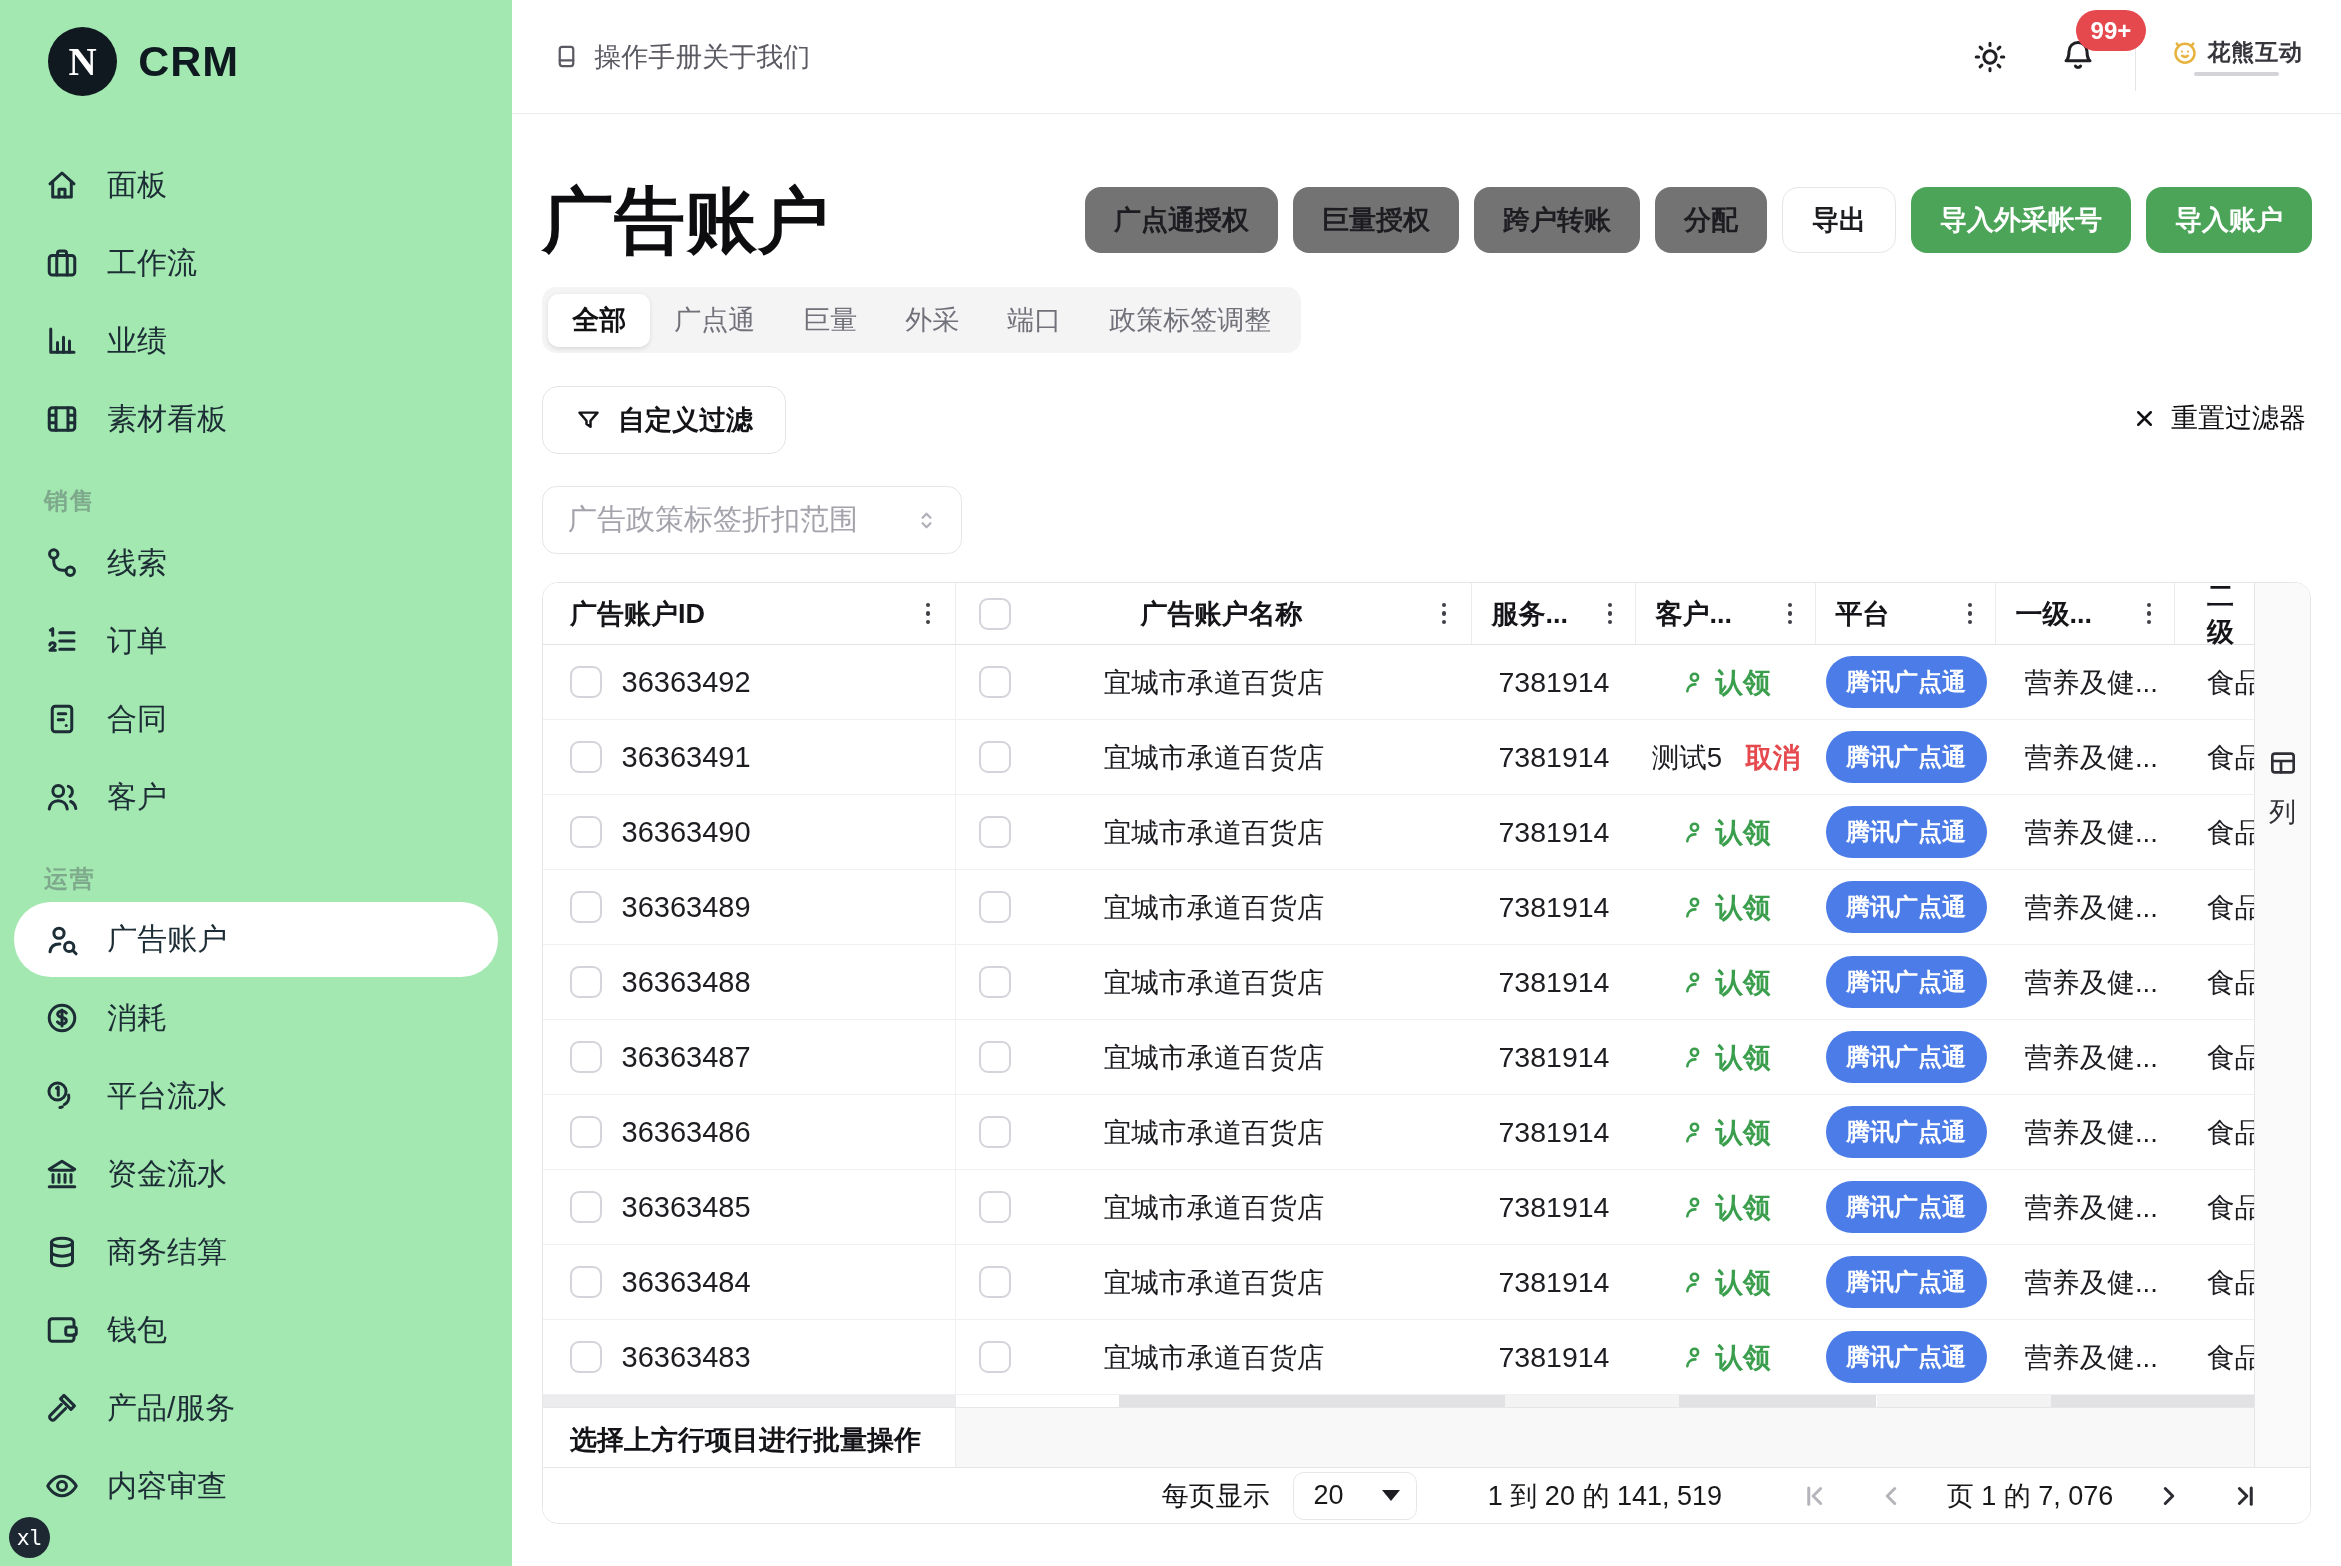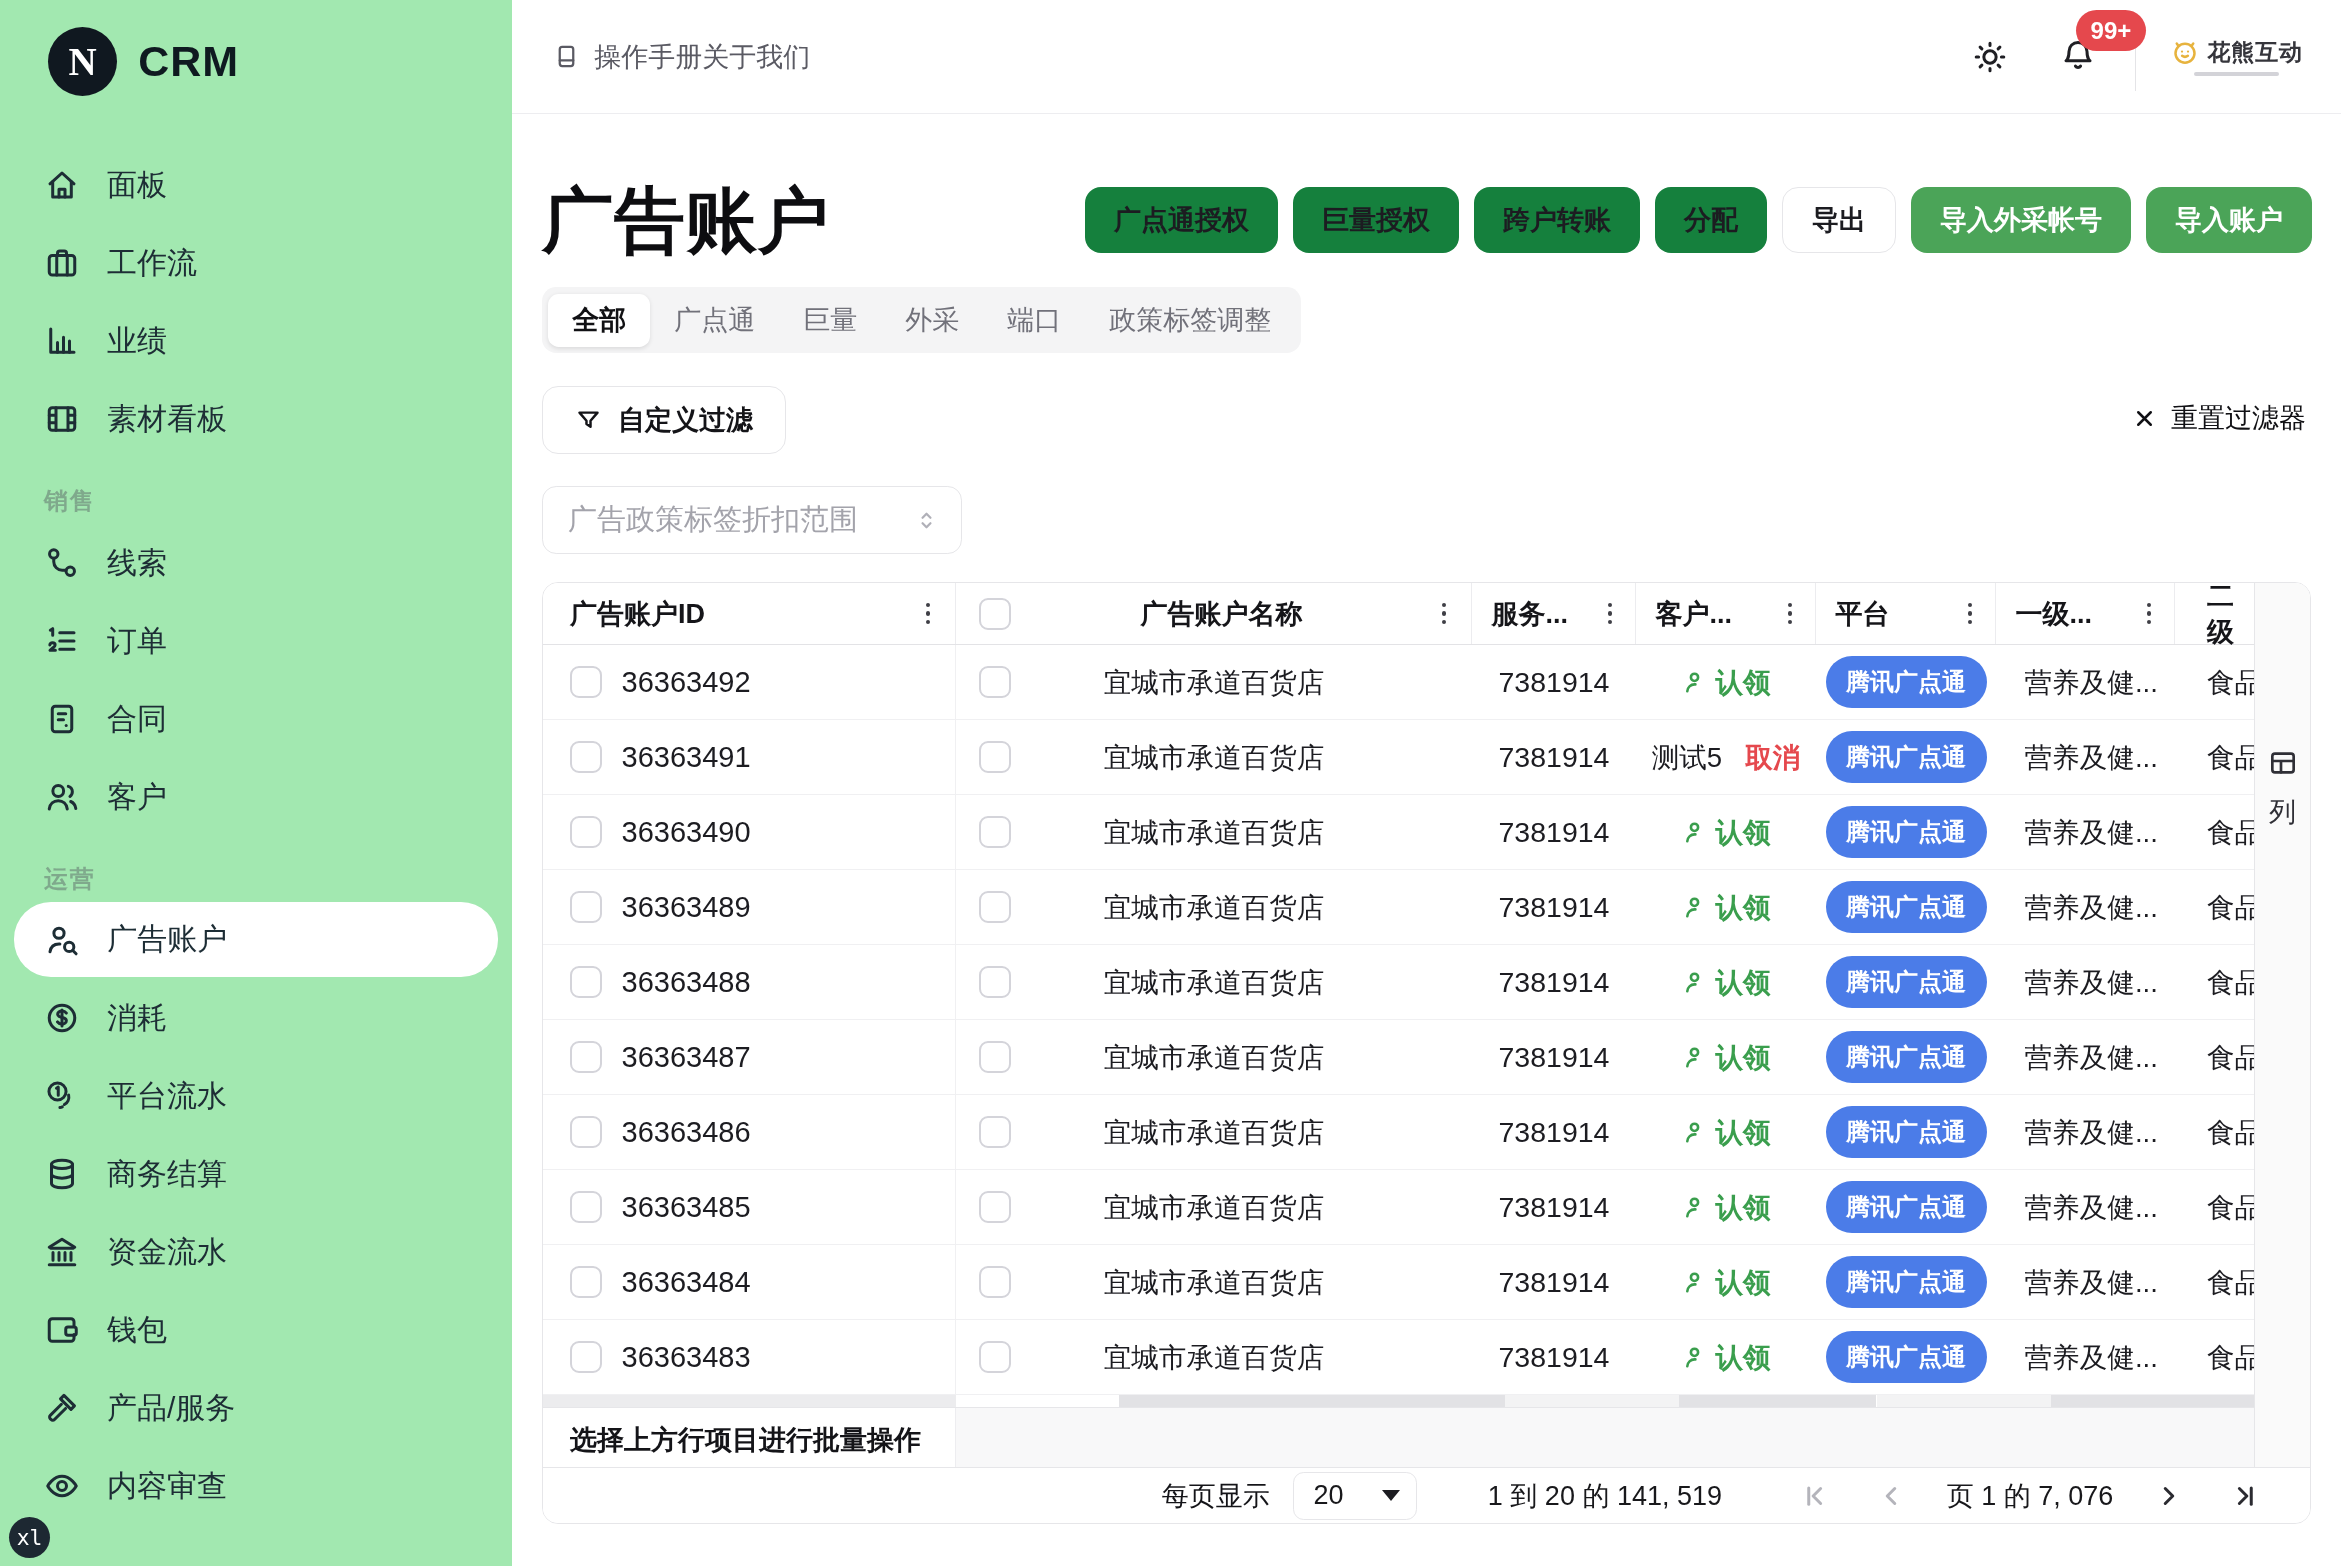--- a/index.html
+++ b/index.html
@@ -36,21 +36,21 @@
   .partner-logo { display:flex; flex-direction:column; align-items:center; gap:4.4px; cursor:pointer; }
   .partner-row { display:flex; align-items:center; gap:7.1px; }
   .partner-text { font-size:23px; font-weight:700; color:#35353b; letter-spacing:0.9px; white-space:nowrap; }
   .partner-sub { width:85px; height:4.4px; border-radius:2.7px; background:#d3d3d8; }
 
   
   .main { position:absolute; left:512px; top:114px; width:1830px; height:1453px; background:#fff; }
   .page-title { position:absolute; left:30px; top:60px; font-size:71px; font-weight:800; color:#0d0d10; letter-spacing:0.9px; }
   .actions { position:absolute; right:30px; top:73px; display:flex; gap:15px; }
   .btn { height:66px; padding:0 29px; border-radius:16px; border:none; font-size:27px; font-weight:600; display:flex; align-items:center; white-space:nowrap; cursor:pointer; font-family:inherit; }
-  .btn-gray { background:#15803d; color:#1c1c21; }
+  .btn-gray { background:#737373; color:#1c1c21; }
   .btn-outline { background:#fff; color:#1c1c21; border:1.8px solid #e6e6e9; }
   .btn-green { background:#4ba458; color:#fff; }
 
   .tabs { position:absolute; left:30px; top:173px; height:66px; background:#f4f4f5; border-radius:14.2px; padding:6.2px; display:flex; align-items:center; }
   .tab { height:53px; padding:0 24px; display:flex; align-items:center; font-size:27px; font-weight:500; color:#71717a; border-radius:10.7px; cursor:pointer; white-space:nowrap; }
   .tab.active { background:#fff; color:#111114; font-weight:600; box-shadow:0 1.8px 4.4px rgba(0,0,0,.10); }
 
   .filter-btn { position:absolute; left:30px; top:272px; height:68px; padding:0 32px; background:#fff; border:1.8px solid #e6e6e9; border-radius:16px; display:flex; align-items:center; gap:16px; font-size:27px; font-weight:600; color:#141418; cursor:pointer; font-family:inherit; }
   .reset-filters { position:absolute; right:36px; top:281px; height:46px; display:flex; align-items:center; gap:14.2px; font-size:27px; font-weight:500; color:#101014; cursor:pointer; }
 
@@ -235,37 +235,37 @@
               <circle cx="9" cy="9" r="5.7"></circle>
               <path d="M8.3 6.8l1.2-.7v5.4"></path>
               <path d="M16.4 11.4a5.7 5.7 0 0 1-2.8 6.3M12.2 19.2a5.7 5.7 0 0 1-1.6.5"></path>
             </svg>
           </span>
         <span>平台流水</span>
       </div>
       <div class="nav-item">
         <span class="nav-icon">
             <svg viewBox="0 0 24 24">
-              <ellipse cx="12" cy="5.6" rx="7" ry="2.8"></ellipse>
-              <path d="M5 5.6v12.8c0 1.5 3.1 2.8 7 2.8s7-1.3 7-2.8V5.6"></path>
-              <path d="M5 12c0 1.5 3.1 2.8 7 2.8s7-1.3 7-2.8"></path>
-            </svg>
-          </span>
-        <span>商务结算</span>
-      </div>
-      <div class="nav-item">
-        <span class="nav-icon">
-            <svg viewBox="0 0 24 24">
               <path d="M3.5 8.8 12 3.5l8.5 5.3"></path>
               <path d="M4.6 9.5h14.8"></path>
               <path d="M6 12.3v5.2M10 12.3v5.2M14 12.3v5.2M18 12.3v5.2"></path>
               <path d="M3.5 20.5h17"></path>
             </svg>
           </span>
         <span>资金流水</span>
+      </div>
+      <div class="nav-item">
+        <span class="nav-icon">
+            <svg viewBox="0 0 24 24">
+              <ellipse cx="12" cy="5.6" rx="7" ry="2.8"></ellipse>
+              <path d="M5 5.6v12.8c0 1.5 3.1 2.8 7 2.8s7-1.3 7-2.8V5.6"></path>
+              <path d="M5 12c0 1.5 3.1 2.8 7 2.8s7-1.3 7-2.8"></path>
+            </svg>
+          </span>
+        <span>商务结算</span>
       </div>
       <div class="nav-item">
         <span class="nav-icon">
             <svg viewBox="0 0 24 24">
               <path d="M20 9V6.5a2 2 0 0 0-2-2H5.5a2 2 0 0 0-2 2v11a2 2 0 0 0 2 2H18a2 2 0 0 0 2-2V15"></path>
               <rect x="14.5" y="10" width="7" height="5.5" rx="1.5"></rect>
             </svg>
           </span>
         <span>钱包</span>
       </div>

